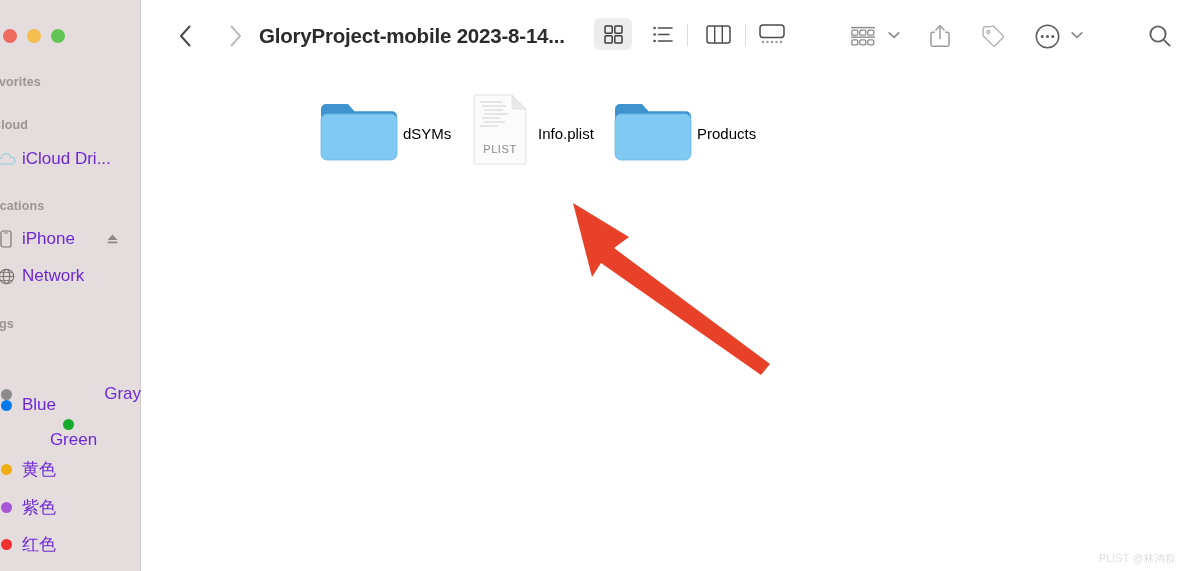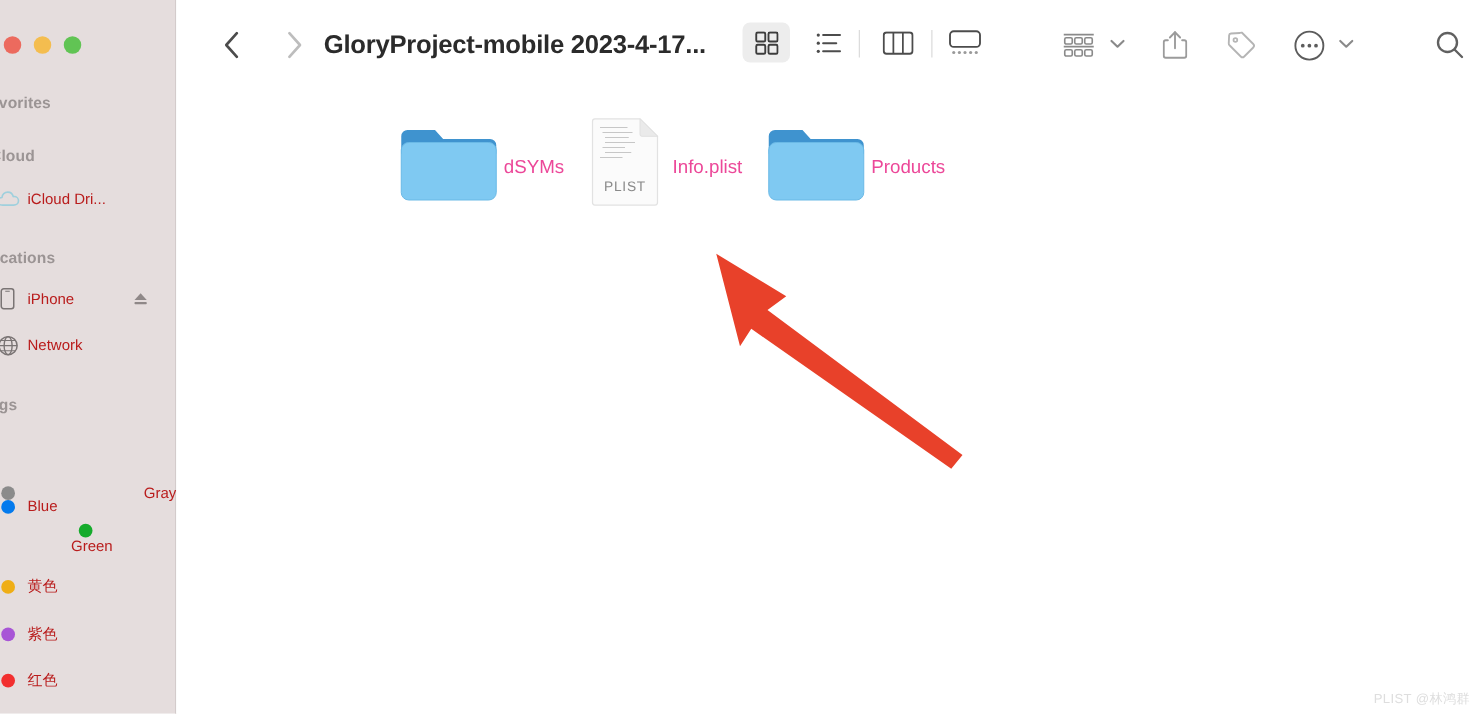--- a/index.html
+++ b/index.html
@@ -72,22 +72,22 @@
   }
   .sb-icon {
     width: 20px;
     margin-left: -4px;
     display: flex;
     align-items: center;
     justify-content: center;
     flex: none;
   }
   .sb-label {
-    font-size: 12px;
-    color: #b91c1c;
+    font-size: 17px;
+    color: #6d28d9;
     white-space: nowrap;
     margin-left: 6px;
   }
   .eject {
     margin-left: auto;
     margin-right: 22px;
     display: flex;
     align-items: center;
   }
 
@@ -178,21 +178,21 @@
   .file-icon {
     width: 92px;
     height: 76px;
     display: flex;
     align-items: flex-end;
     justify-content: center;
   }
   .file-label {
     margin-top: 9px;
     font-size: 15px;
-    color: #ec4899;
+    color: #000000;
     white-space: nowrap;
     text-align: center;
   }
 
   #annotation-arrow {
     position: absolute;
     left: 0;
     top: 0;
     width: 1184px;
     height: 571px;
@@ -313,21 +313,21 @@
         <path d="M10.5 1.5 L2 11 L10.5 20.5" fill="none" stroke="#4c4c4c" stroke-width="2.1" stroke-linecap="round" stroke-linejoin="round"></path>
       </svg>
     </div>
 
     <div class="tb-btn" id="nav-forward">
       <svg width="13" height="22" viewBox="0 0 13 22">
         <path d="M2.5 1.5 L11 11 L2.5 20.5" fill="none" stroke="#bdbdbd" stroke-width="2.1" stroke-linecap="round" stroke-linejoin="round"></path>
       </svg>
     </div>
 
-    <div id="window-title">GloryProject-mobile 2023-4-17...</div>
+    <div id="window-title">GloryProject-mobile 2023-8-14...</div>
 
     <div class="view-seg active" style="left:453px;">
       <svg width="19" height="19" viewBox="0 0 19 19">
         <rect x="1" y="1" width="7.2" height="7.2" rx="1.1" fill="none" stroke="#3c3c3c" stroke-width="1.5"></rect>
         <rect x="10.8" y="1" width="7.2" height="7.2" rx="1.1" fill="none" stroke="#3c3c3c" stroke-width="1.5"></rect>
         <rect x="1" y="10.8" width="7.2" height="7.2" rx="1.1" fill="none" stroke="#3c3c3c" stroke-width="1.5"></rect>
         <rect x="10.8" y="10.8" width="7.2" height="7.2" rx="1.1" fill="none" stroke="#3c3c3c" stroke-width="1.5"></rect>
       </svg>
     </div>
 

